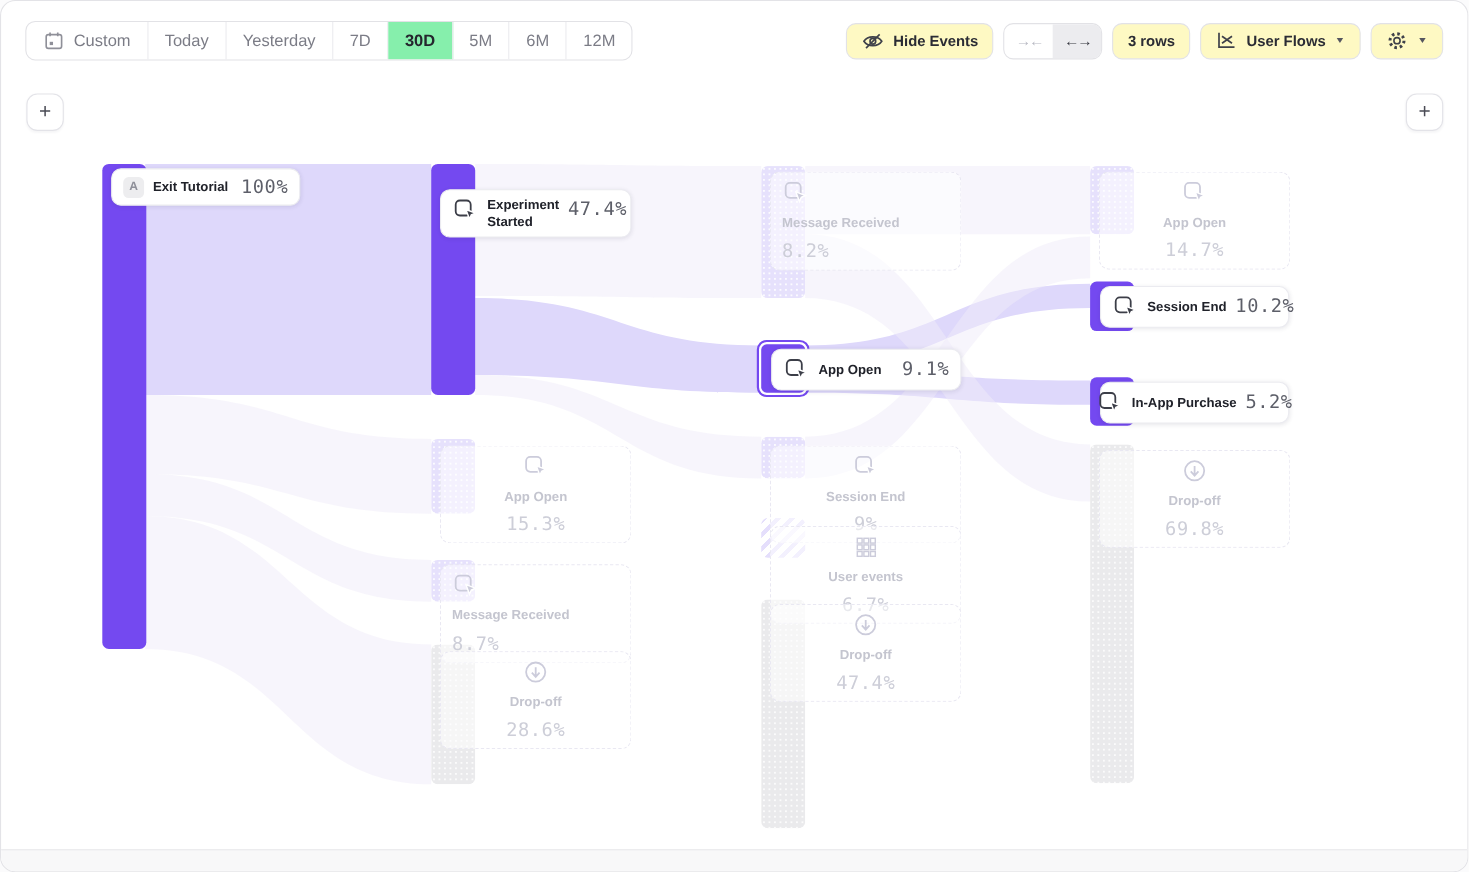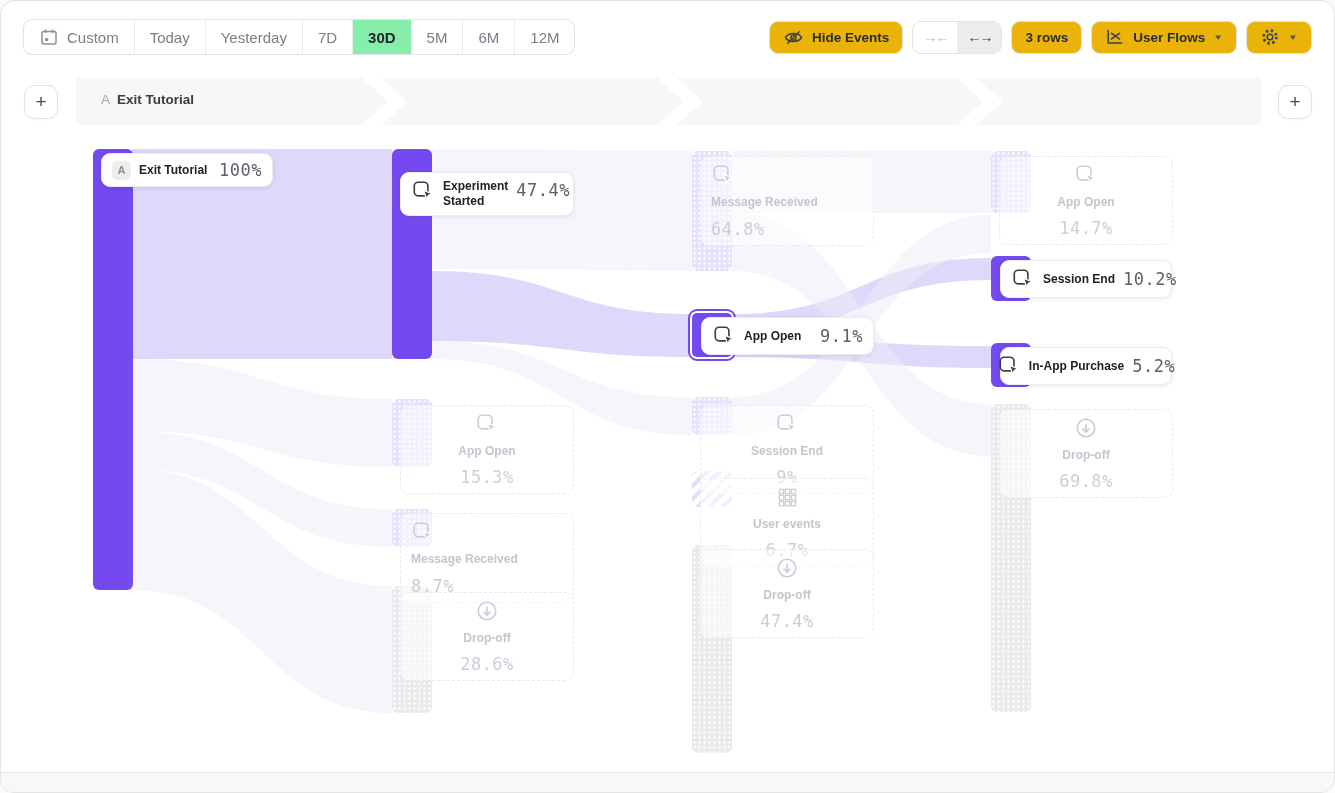--- a/index.html
+++ b/index.html
@@ -8,21 +8,21 @@
     position:relative; width:1335px; height:793px; background:#fff;
     border:1px solid #e3e3e7; border-radius:14px; overflow:hidden;
   }
   
   .toolbar { position:absolute; left:0; top:0; right:0; height:72px; display:flex; align-items:center; padding:0 22px; justify-content:space-between; }
   .seg-group { display:flex; align-items:stretch; border:1px solid #e2e2e6; border-radius:9px; background:#fff; overflow:hidden; height:36px; }
   .seg { display:flex; align-items:center; gap:8px; padding:0 15px; font-size:15px; color:#7b7c86; border-right:1px solid #ebebef; cursor:pointer; white-space:nowrap; }
   .seg:last-child { border-right:none; }
   .seg.sel { background:#86efac; color:#25262e; font-weight:bold; }
   .right-tools { display:flex; align-items:center; gap:9px; }
-  .tool-btn { display:flex; align-items:center; gap:8px; height:33px; padding:0 13px; border:1px solid #e2e2e6; border-radius:9px; background:#eab308; font-size:13.5px; font-weight:bold; color:#2b2c34; cursor:pointer; white-space:nowrap; }
+  .tool-btn { display:flex; align-items:center; gap:8px; height:33px; padding:0 13px; border:1px solid #e2e2e6; border-radius:9px; background:#fef9c3; font-size:13.5px; font-weight:bold; color:#2b2c34; cursor:pointer; white-space:nowrap; }
   .arrow-seg { display:flex; height:33px; border:1px solid #e2e2e6; border-radius:9px; overflow:hidden; background:#fff; }
   .arrow-seg .aseg { display:flex; align-items:center; padding:0 10px; font-size:14px; letter-spacing:-2px; cursor:pointer; }
   .aseg.dim { color:#b7b8c2; }
   .aseg.sel { background:#ececef; color:#33343d; font-weight:bold; }
   .caret { font-size:10px; color:#55565f; transform:scaleY(.8); }
   
   .band { position:absolute; left:75px; top:77px; width:1185px; height:47px; background:#f7f7f8; border-radius:3px; }
   .band-label { position:absolute; left:25px; top:14px; font-size:13.5px; }
   .band-label .pfx { color:#a7a8b2; margin-right:7px; }
   .band-label .ttl { color:#3a3b44; font-weight:bold; }
@@ -138,30 +138,20 @@
             <circle cx="11" cy="11" r="3.1" stroke="#3f414a" stroke-width="1.6"></circle>
             <circle cx="11" cy="11" r="7" stroke="#3f414a" stroke-width="3" stroke-dasharray="2.6 2.9"></circle>
           </svg>
         </span>
         <span class="caret">▼</span>
       </div>
     </div>
   </div>
 
   <div class="plus-btn" id="plus-left">+</div>
-  <div class="band">
-    <svg width="1185" height="47">
-      <polyline points="292,-3 322,23.5 292,50" fill="none" stroke="#ffffff" stroke-width="13"></polyline>
-      <polyline points="587,-3 617,23.5 587,50" fill="none" stroke="#ffffff" stroke-width="13"></polyline>
-      <polyline points="887,-3 917,23.5 887,50" fill="none" stroke="#ffffff" stroke-width="13"></polyline>
-    </svg>
-    <div class="band-label">
-      <span class="pfx">A</span><span class="ttl">Exit Tutorial</span>
-    </div>
-  </div>
   <div class="plus-btn" id="plus-right">+</div>
 
   <svg id="links-svg" width="1335" height="793">
       <path d="M131,148 C261,148 261,148 391,148 L391,358 C261,358 261,358 131,358 Z" class="link main"></path>
       <path d="M431,270 C561,270 561,313 691,313 L691,356 C561,356 561,340 431,340 Z" class="link main"></path>
       <path d="M731,313 C860.5,313 860.5,257 990,257 L990,279 C860.5,279 860.5,334 731,334 Z" class="link main"></path>
       <path d="M731,336 C860.5,336 860.5,345 990,345 L990,367 C860.5,367 860.5,356 731,356 Z" class="link main"></path>
       <path d="M131,358 C261,358 261,398 391,398 L391,466 C261,466 261,430 131,430 Z" class="link faint"></path>
       <path d="M131,430 C261,430 261,508 391,508 L391,546 C261,546 261,468 131,468 Z" class="link faint"></path>
       <path d="M131,468 C261,468 261,585 391,585 L391,712 C261,712 261,589 131,589 Z" class="link faint"></path>
@@ -224,21 +214,21 @@
       </div>
       <div class="bar purple-faded" style="left: 691px; top: 150px; height: 120px;"></div>
       <div class="card lines2 faded" style="left: 699px; top: 155px; width: 174px;">
         <span class="nicon">
           <svg width="24" height="24" viewBox="0 0 22 22">
             <rect x="3" y="3" width="12.5" height="12.5" rx="3.5" fill="none" stroke="currentColor" stroke-width="1.5"></rect>
             <path d="M11.5 10.5 L19.5 13.5 L16 15 L14.5 18.5 Z" fill="currentColor" stroke="#fff" stroke-width="1.2"></path>
           </svg>
         </span>
         <span class="nlabel">Message Received</span>
-        <span class="npct">64.8%</span>
+        <span class="npct">8.2%</span>
       </div>
       <div class="ring" style="left: 687px; top: 308px; width: 48px; height: 52px;">
         <div class="fill"></div>
       </div>
       <div class="card lines1" style="left: 700px; top: 316px; width: 173px;">
         <span class="nicon">
           <svg width="24" height="24" viewBox="0 0 22 22">
             <rect x="3" y="3" width="12.5" height="12.5" rx="3.5" fill="none" stroke="currentColor" stroke-width="1.5"></rect>
             <path d="M11.5 10.5 L19.5 13.5 L16 15 L14.5 18.5 Z" fill="currentColor" stroke="#fff" stroke-width="1.2"></path>
           </svg>

